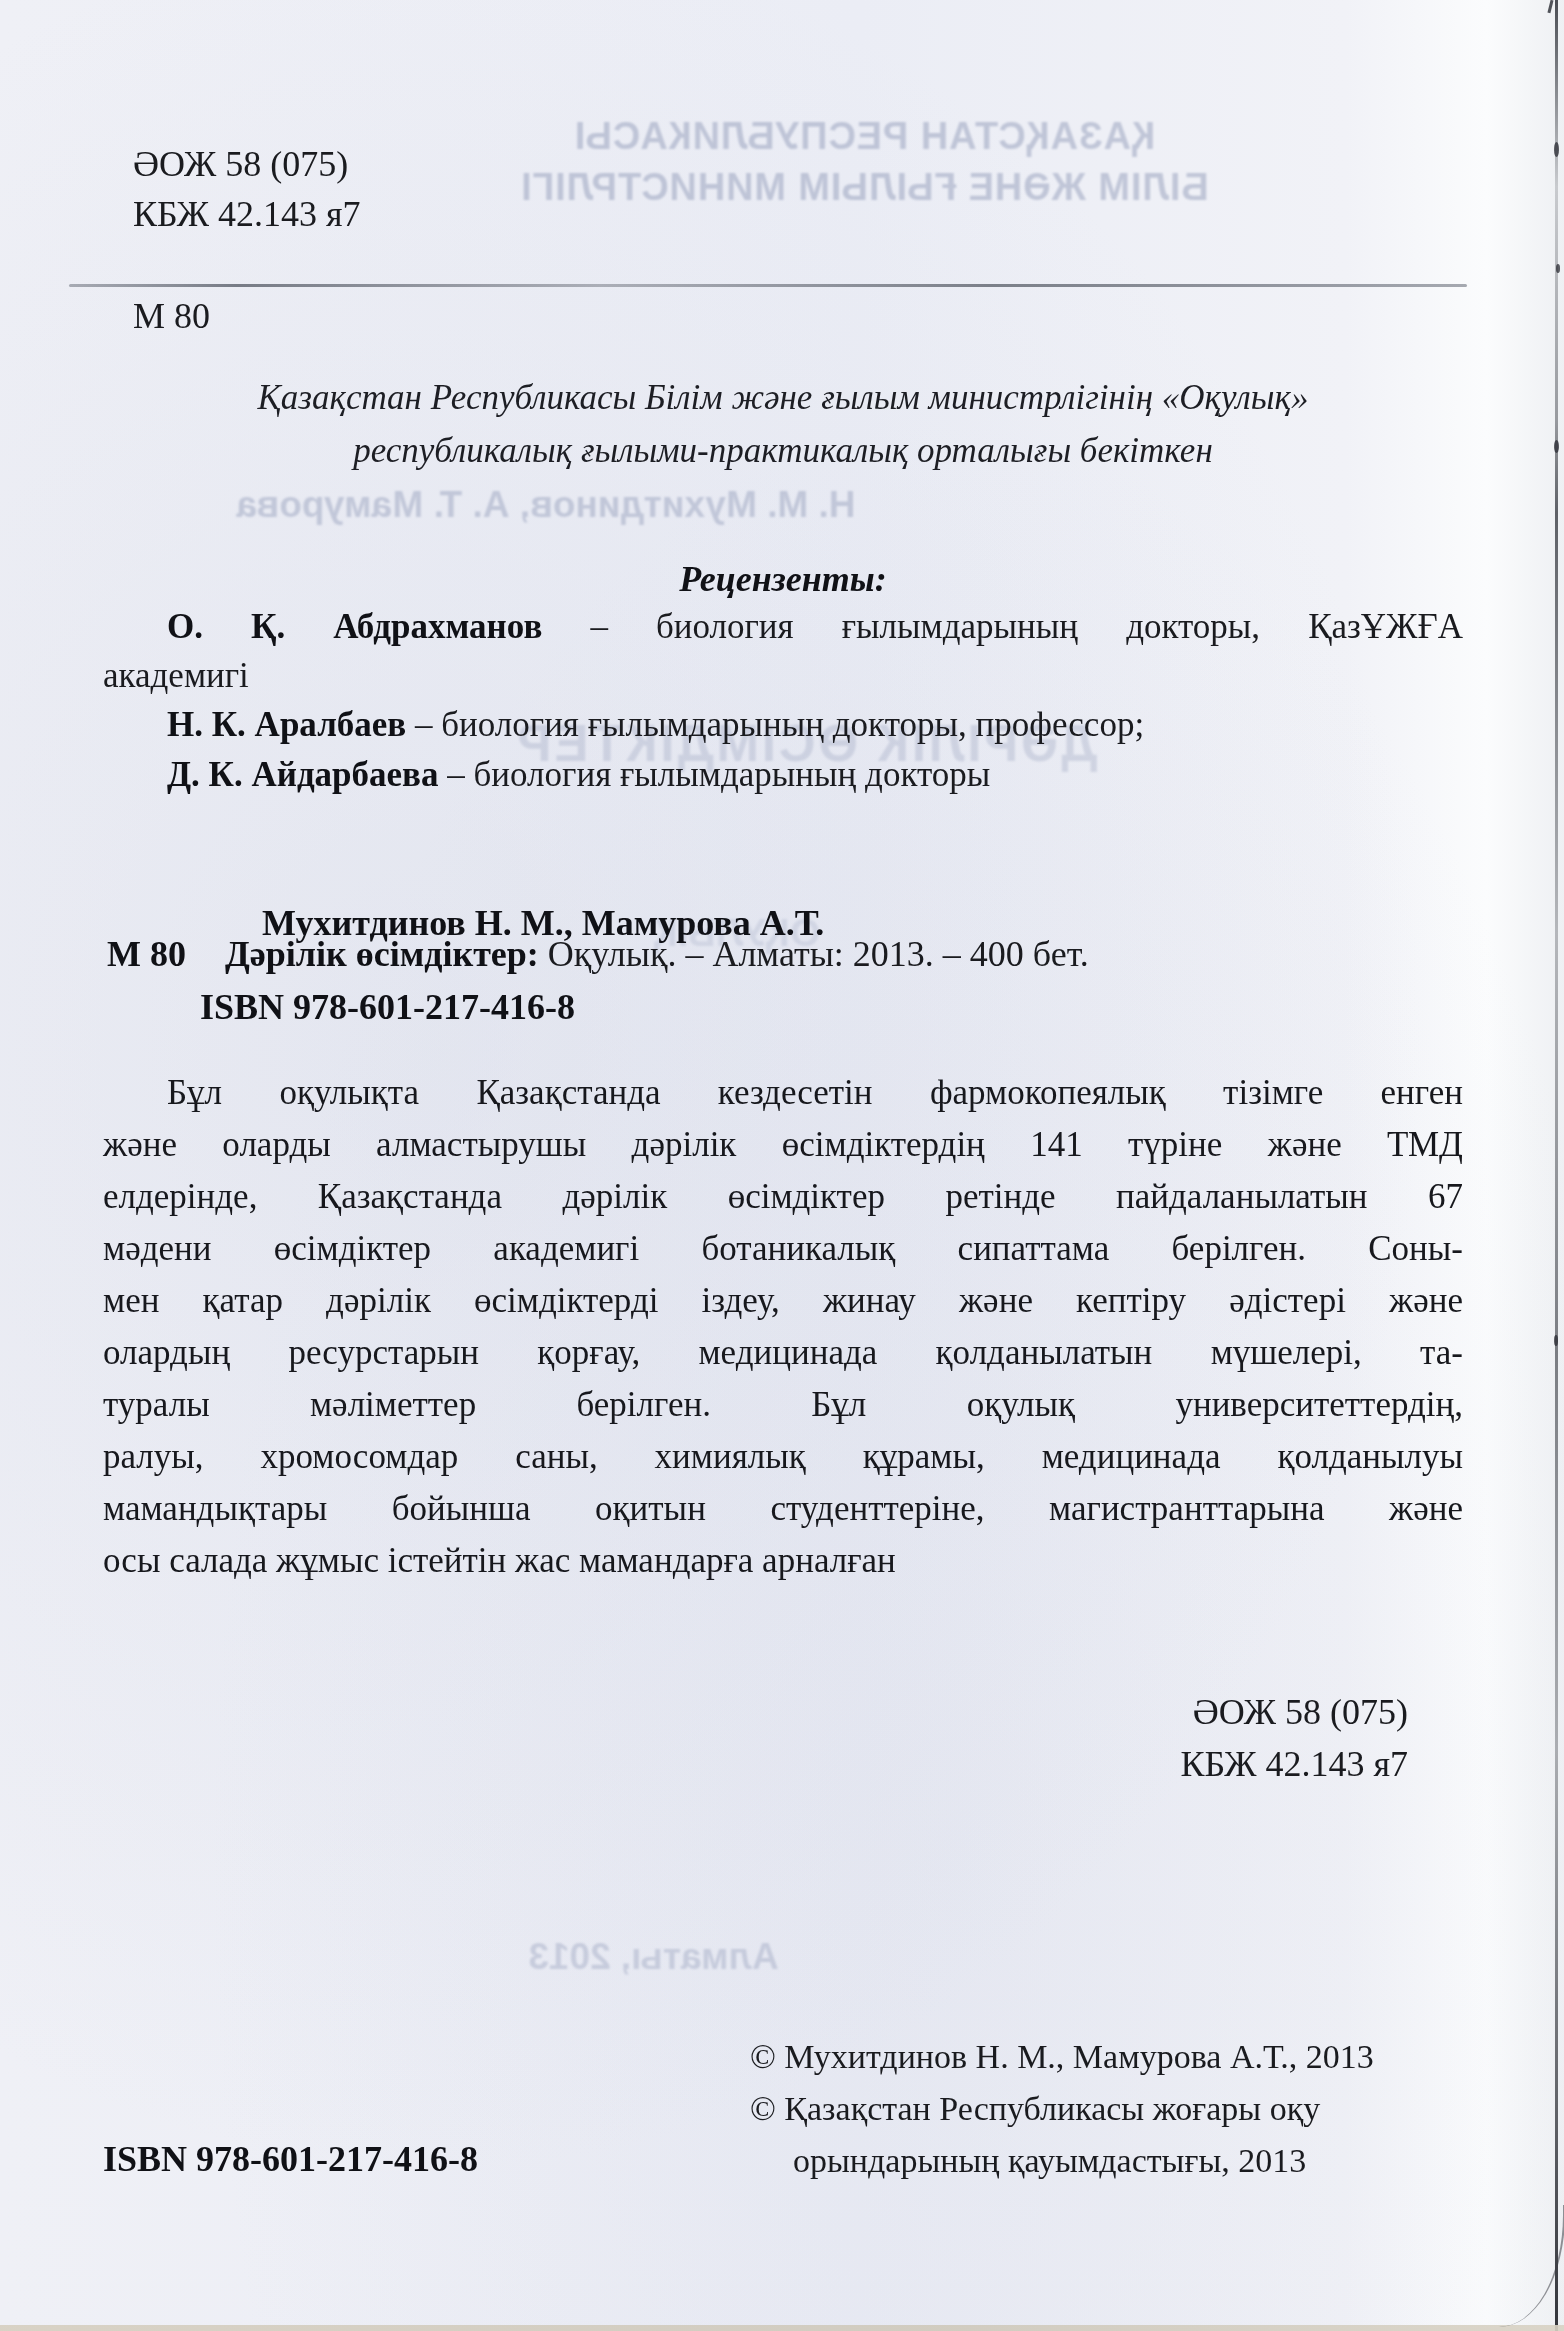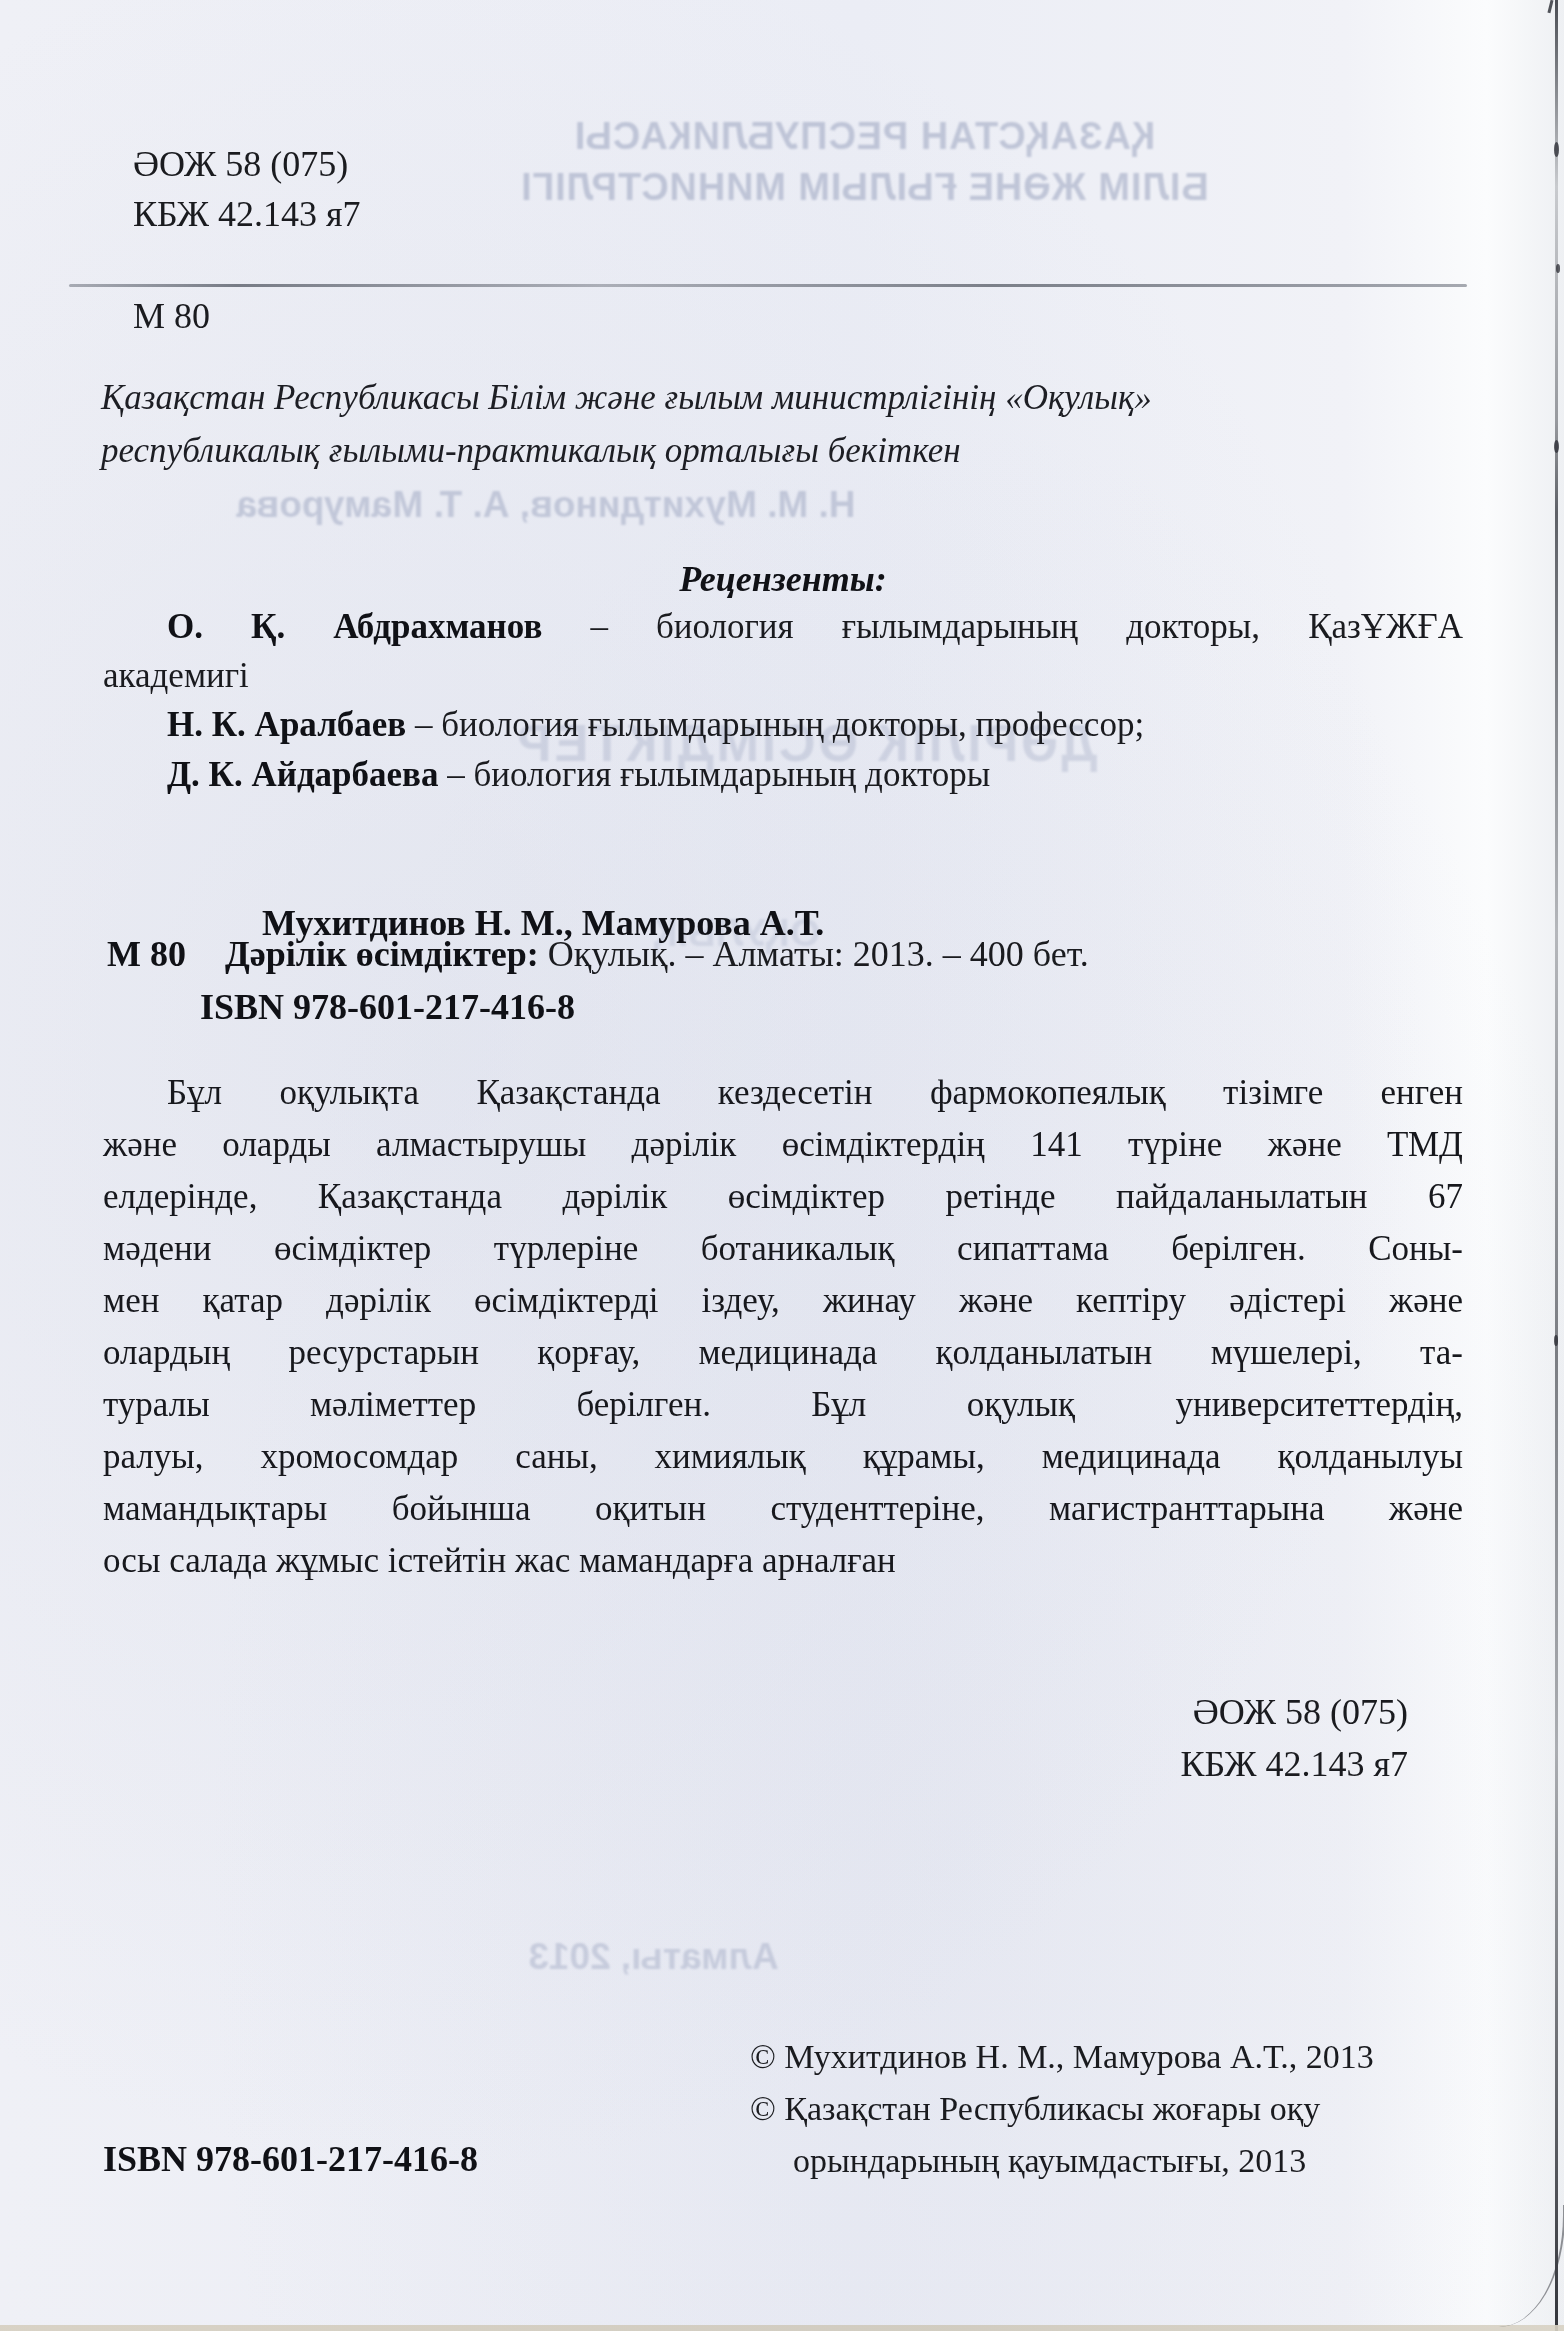--- a/index.html
+++ b/index.html
@@ -16,21 +16,21 @@
   .b { font-weight:bold; color:#101116; }
 
   
   .udc-top { left:133px; top:139px; font-size:36px; line-height:50px; }
   .rule {
     left:69px; top:284px; width:1398px; height:2.8px;
     background:linear-gradient(90deg, rgba(110,115,126,.55), rgba(90,95,106,.8) 12%, rgba(120,124,134,.55) 38%, rgba(95,100,110,.8) 66%, rgba(110,115,126,.6) 100%);
     border-radius:1.9px;
   }
   .m80-top { left:133px; top:295px; font-size:36px; }
-  .approval { left:101px; top:371px; width:1364px; 
+  .approval { left:101px; top:371px; width:1364px; text-align:center;
               font-size:35px; line-height:53px; font-style:italic; color:#1d1e24; }
   .rev-head { left:101px; top:558px; width:1364px; text-align:center;
               font-size:36px; font-weight:bold; font-style:italic; color:#101116; }
   .rev-line { left:103px; width:1360px; font-size:35px; }
   .just { text-align:justify; text-align-last:justify; }
   .ind { text-indent:64px; }
   .rl1 { top:607px; }
   .rl2 { top:656px; }
   .rl3 { top:705px; }
   .rl4 { top:755px; }
@@ -126,21 +126,21 @@
   <div class="abs cat-authors">Мухитдинов Н. М., Мамурова А.Т.</div>
   <div class="abs cat-main">
     <span class="cat-code">М 80</span><span class="b">Дәрілік өсімдіктер:</span><span> Оқулық. – Алматы: 2013. – 400 бет.</span>
   </div>
   <div class="abs cat-isbn">ISBN 978-601-217-416-8</div>
 
   <div class="abs abstract">
     <div class="p-line ind">Бұл оқулықта Қазақстанда кездесетін фармокопеялық тізімге енген</div>
     <div class="p-line">және оларды алмастырушы дәрілік өсімдіктердің 141 түріне және ТМД</div>
     <div class="p-line">елдерінде, Қазақстанда дәрілік өсімдіктер ретінде пайдаланылатын 67</div>
-    <div class="p-line">мәдени өсімдіктер түрлеріне ботаникалық сипаттама берілген. Соны-</div>
+    <div class="p-line">мәдени өсімдіктер академигі ботаникалық сипаттама берілген. Соны-</div>
     <div class="p-line">мен қатар дәрілік өсімдіктерді іздеу, жинау және кептіру әдістері және</div>
     <div class="p-line">олардың ресурстарын қорғау, медицинада қолданылатын мүшелері, та-</div>
     <div class="p-line">туралы мәліметтер берілген. Бұл оқулық университеттердің,</div>
     <div class="p-line">ралуы, хромосомдар саны, химиялық құрамы, медицинада қолданылуы</div>
     <div class="p-line">мамандықтары бойынша оқитын студенттеріне, магистранттарына және</div>
     <div class="p-line last">осы салада жұмыс істейтін жас мамандарға арналған</div>
   </div>
 
   <div class="abs udc-bottom">
     <div>ƏОЖ 58 (075)</div>

